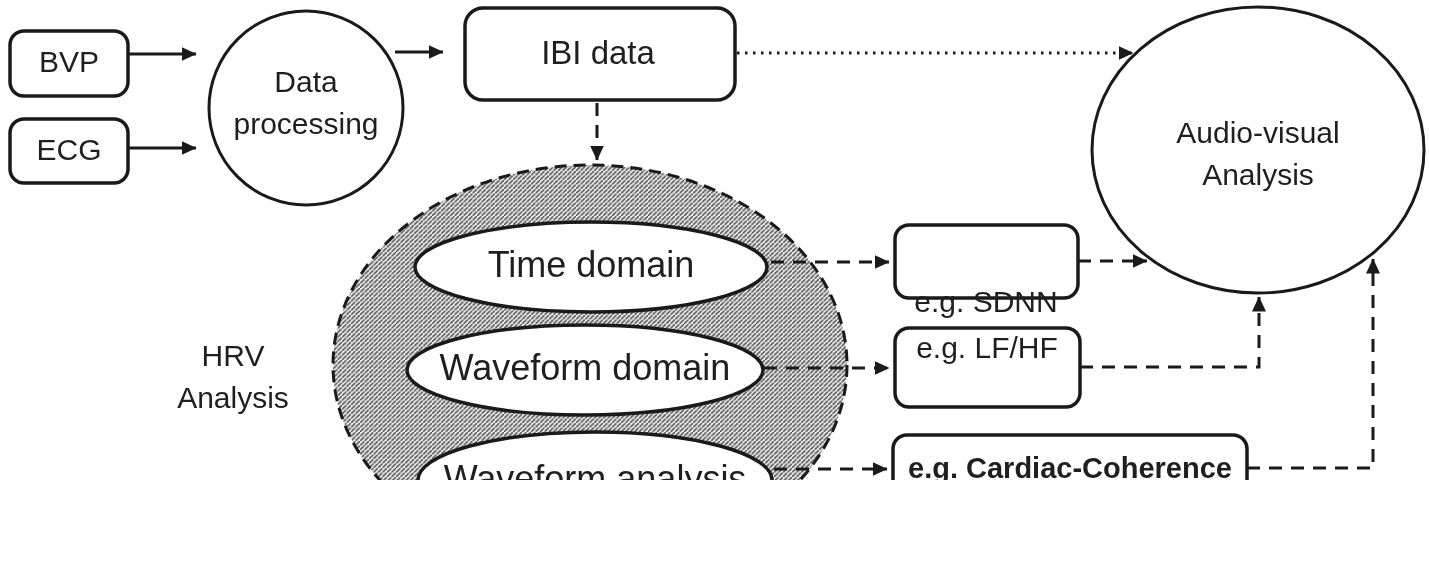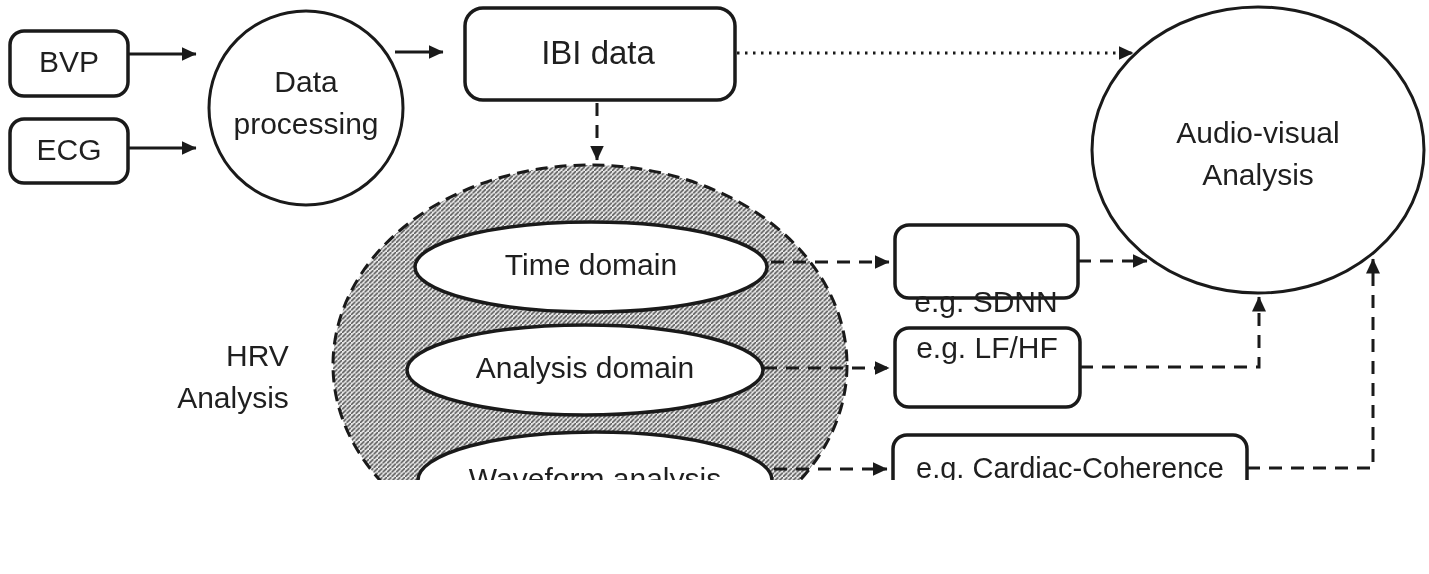--- a/index.html
+++ b/index.html
@@ -23,22 +23,22 @@
   .label {
     position: absolute;
     transform: translate(-50%, -50%);
     white-space: nowrap;
     text-align: center;
     color: #1f1f1f;
     line-height: 1.2;
   }
   .label.two-line { line-height: 42px; }
   .fs30 { font-size: 30px; }
-  .fs29 { font-size: 29px; }
-  .fs32 { font-size: 30px; }
+  .fs29 { font-size: 29px; font-weight: bold; }
+  .fs32 { font-size: 36px; }
   .fs33 { font-size: 33px; }
 </style>
 </head>
 <body>
 
 <div class="stage">
 
   <svg width="1429" height="574" viewBox="0 0 1429 574">
     <defs>
       <pattern id="hatch" width="4.5" height="4.5" patternUnits="userSpaceOnUse">
@@ -92,26 +92,26 @@
     <div>processing</div>
   </div>
 
   <div class="label fs33" style="left:598px; top:53px;">IBI data</div>
 
   <div class="label two-line fs30" style="left:1258px; top:154px;">
     <div>Audio-visual</div>
     <div>Analysis</div>
   </div>
 
-  <div class="label two-line fs30" style="left:233px; top:377px;text-align:right;">
+  <div class="label two-line fs30" style="left:233px; top:377px;">
     <div>HRV</div>
     <div>Analysis</div>
   </div>
 
   <div class="label fs32" style="left:591px; top:265px;">Time domain</div>
-  <div class="label fs32" style="left:585px; top:368px;">Analysis domain</div>
+  <div class="label fs32" style="left:585px; top:368px;">Waveform domain</div>
   <div class="label fs32" style="left:595px; top:479px;">Waveform analysis</div>
 
   <div class="label fs30" style="left:986px; top:261px;margin-top:41px;">e.g. SDNN</div>
   <div class="label fs30" style="left:987px; top:348px;">e.g. LF/HF</div>
   <div class="label fs29" style="left:1070px; top:468px;">e.g. Cardiac-Coherence</div>
 
 </div>
 
 </body></html>

